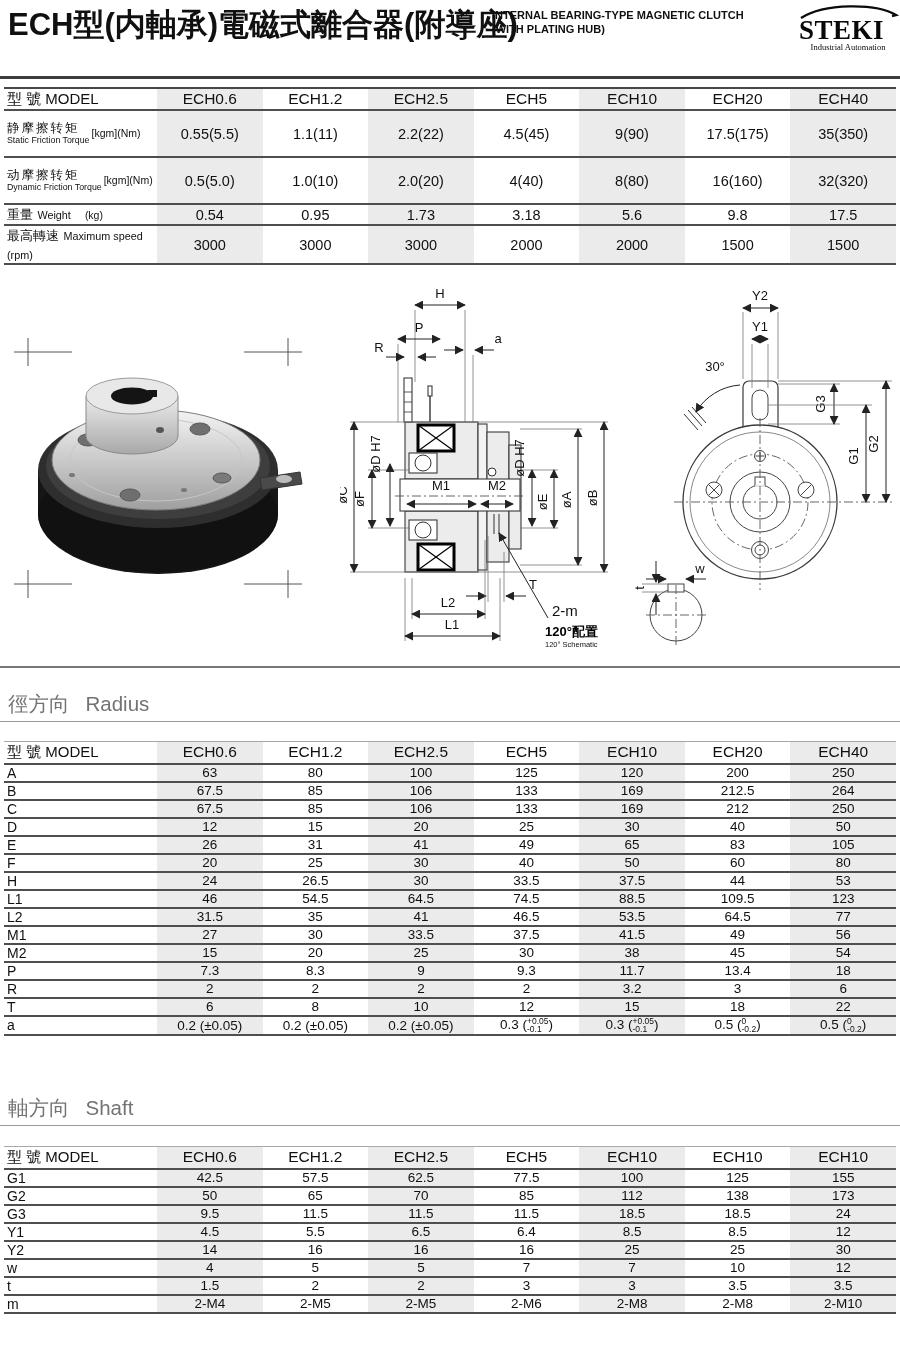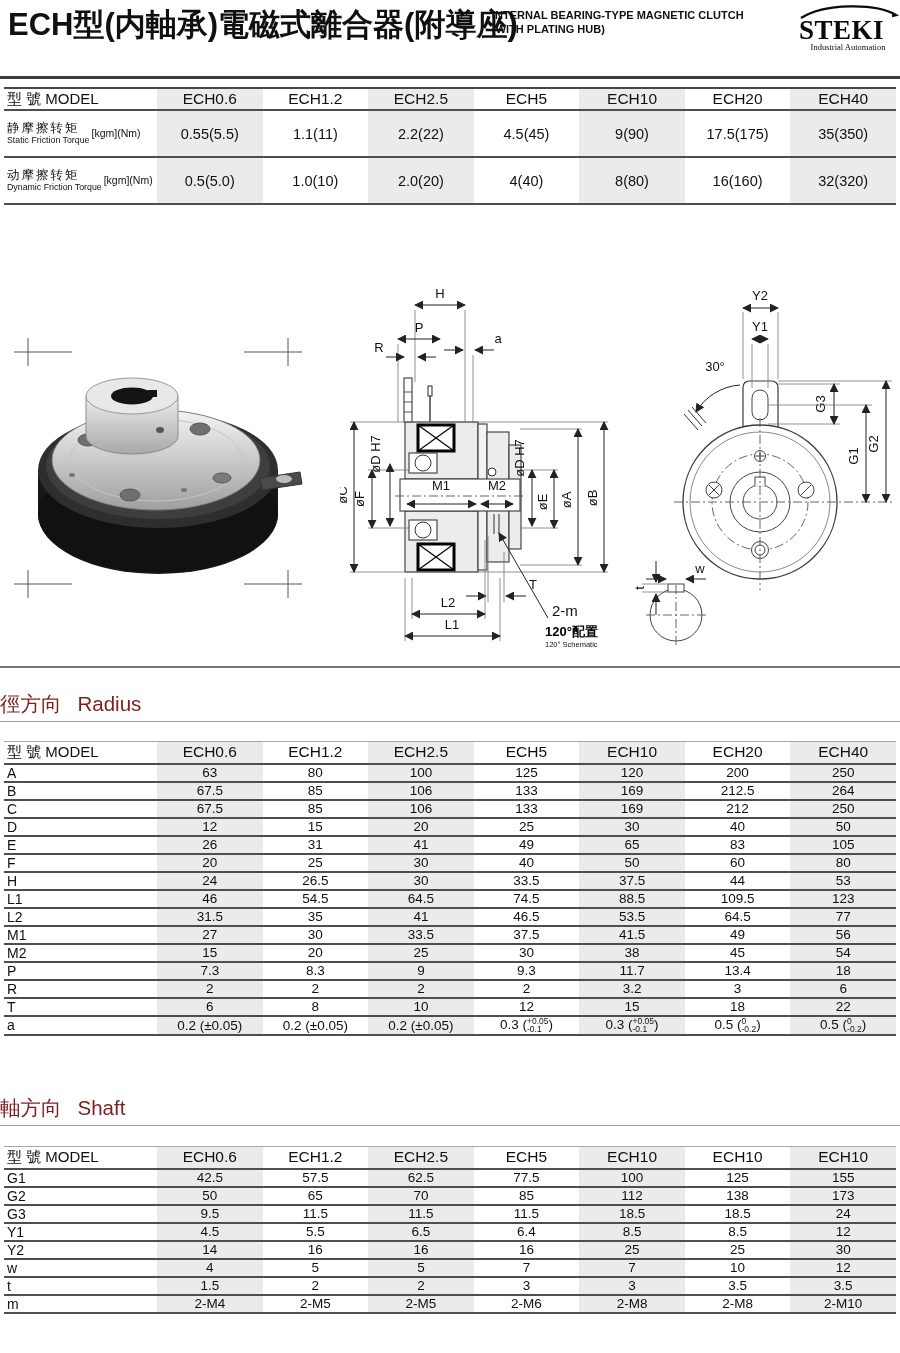--- a/index.html
+++ b/index.html
@@ -51,21 +51,21 @@
   .dls{font-size:7.5px;}
   .dlc{font-size:13px;font-weight:700;}
   .ext{stroke:#777;stroke-width:.8;}
   .dim{stroke:#222;stroke-width:1;}
   .body{fill:#ececec;stroke:#3a3a3a;stroke-width:1.1;}
   .wht{fill:#fff;stroke:#3a3a3a;stroke-width:1.1;}
   .cl{stroke:#555;stroke-width:.9;stroke-dasharray:9 3 2 3;fill:none;}
 
   
   .divider{position:absolute;top:666px;left:0;width:900px;height:2px;background:#787878;}
-  .sec-head{position:absolute;left:0;font-size:20.5px;color:#7f1d1d;}
+  .sec-head{position:absolute;left:8px;font-size:20.5px;color:#737373;}
   .sec-head .en{margin-left:16px;}
   .sec-line{position:absolute;left:0;width:900px;height:1px;background:#9a9a9a;}
 </style>
 </head>
 <body>
 
 <div class="page">
 
   <div class="hdr-band">
     <h1 class="page-title">ECH型(内軸承)電磁式離合器(附導座)</h1>
@@ -124,20 +124,40 @@
                 <span class="unit">[kgm](Nm)</span>
               </div>
             </th>
             <td class="shade">0.5(5.0)</td>
             <td>1.0(10)</td>
             <td class="shade">2.0(20)</td>
             <td>4(40)</td>
             <td class="shade">8(80)</td>
             <td>16(160)</td>
             <td class="shade">32(320)</td>
+          </tr>
+          <tr class="specrow">
+            <th class="lblcol"><span class="zh-in">重量</span> <span class="en-in">Weight</span><span class="unit2">(kg)</span></th>
+            <td class="shade">0.54</td>
+            <td>0.95</td>
+            <td class="shade">1.73</td>
+            <td>3.18</td>
+            <td class="shade">5.6</td>
+            <td>9.8</td>
+            <td class="shade">17.5</td>
+          </tr>
+          <tr class="specrow">
+            <th class="lblcol"><span class="zh-in">最高轉速</span> <span class="en-in">Maximum speed (rpm)</span></th>
+            <td class="shade">3000</td>
+            <td>3000</td>
+            <td class="shade">3000</td>
+            <td>2000</td>
+            <td class="shade">2000</td>
+            <td>1500</td>
+            <td class="shade">1500</td>
           </tr>
         </tbody>
       </table>
     </div>
 
   <div class="drawings">
 
     <svg class="photo-svg" width="300" height="272" viewBox="0 0 300 272">
       <defs>
         <linearGradient id="pg1" x1="0" y1="0" x2="0" y2="1">

